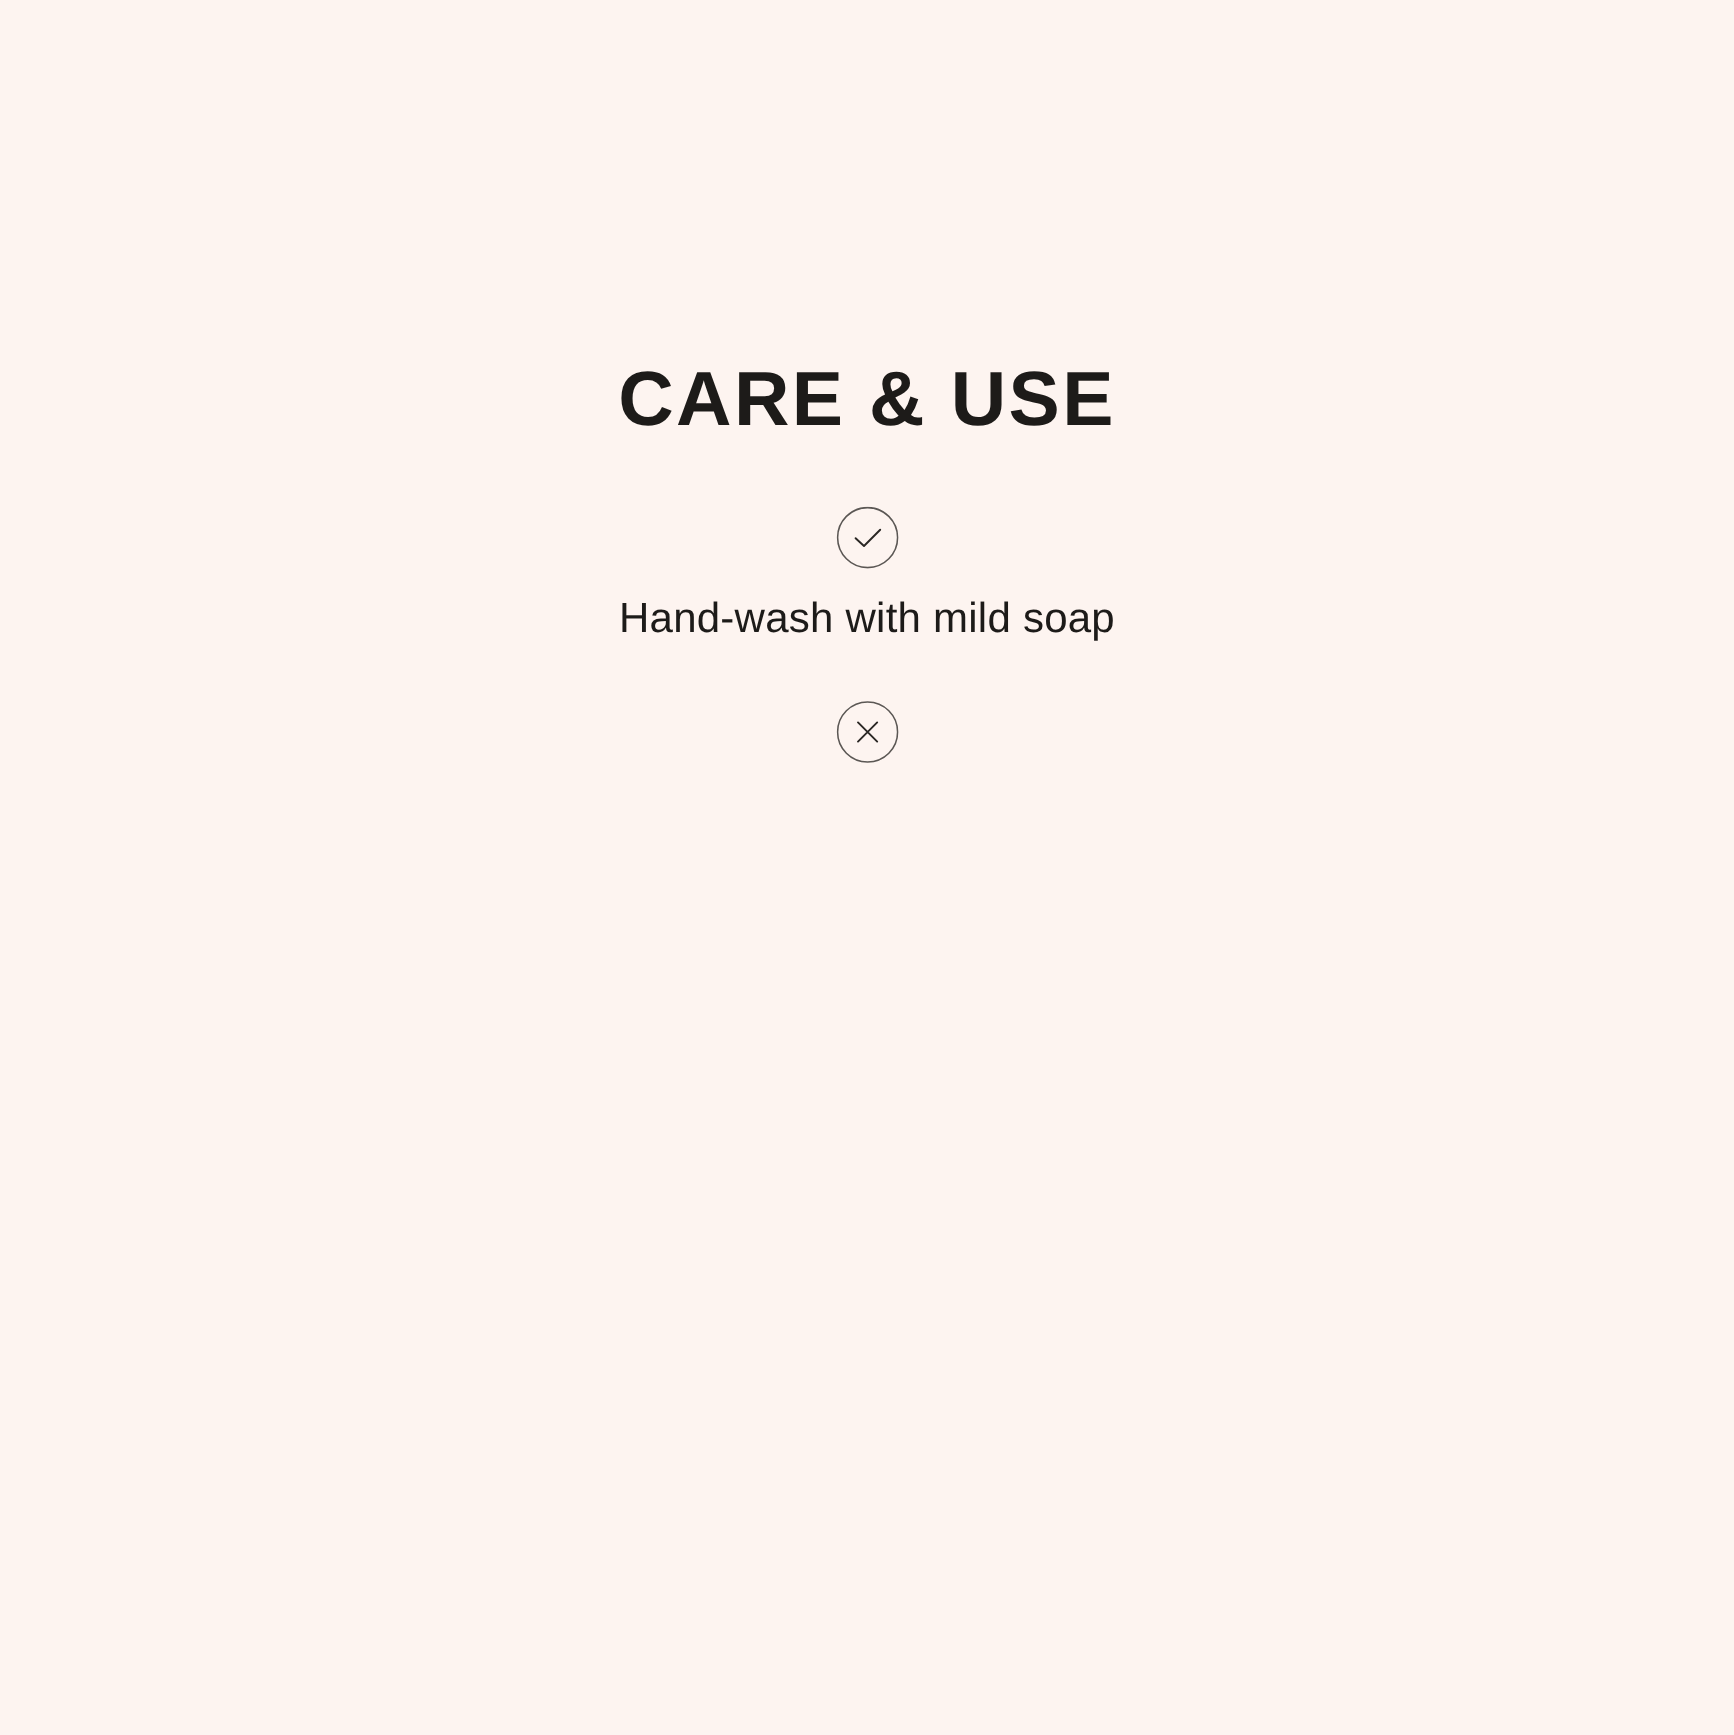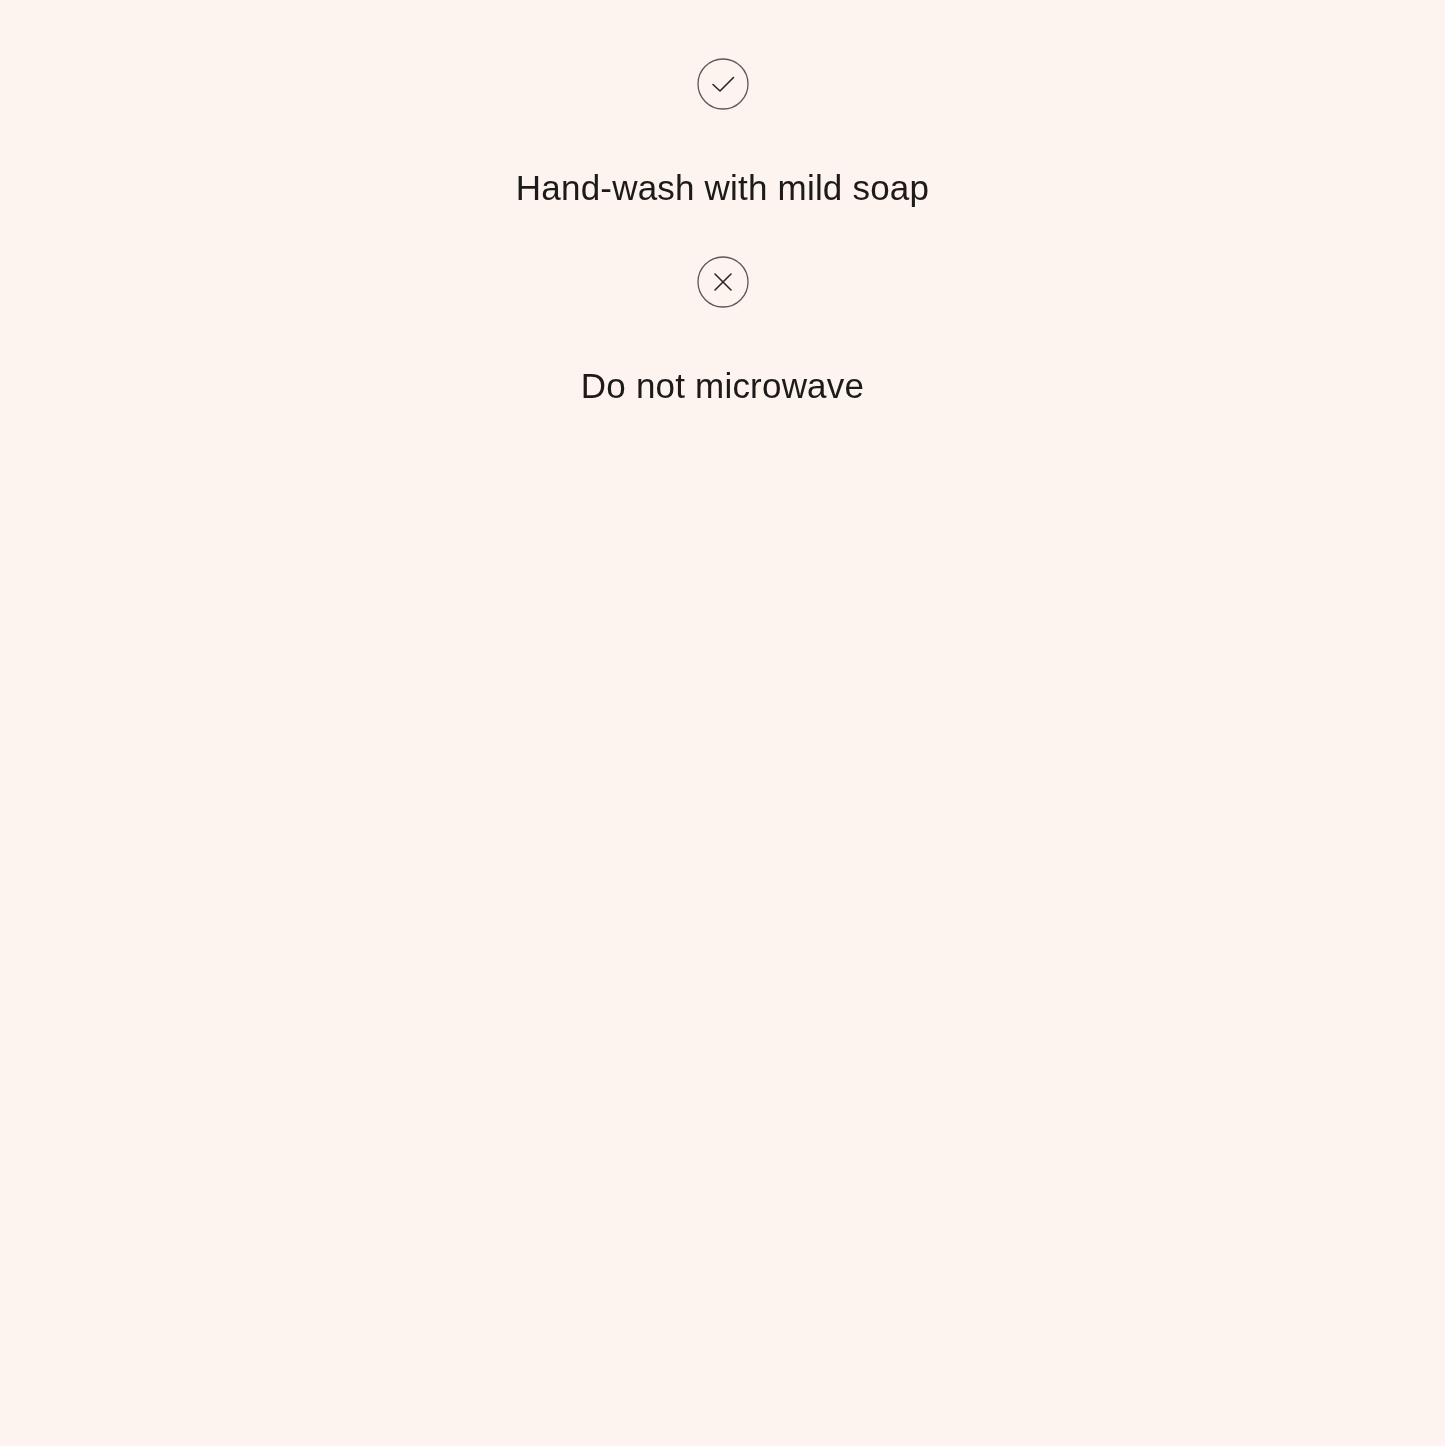--- a/index.html
+++ b/index.html
@@ -38,21 +38,20 @@
     display: flex;
     flex-direction: column;
     align-items: center;
   }
   .care-item {
     display: flex;
     flex-direction: column;
     align-items: center;
     width: 100%;
     margin-bottom: 46px;
-    gap: 36px;
   }
   .icon-circle {
     width: 52px;
     height: 52px;
     display: block;
   }
   .icon-circle svg {
     display: block;
   }
   .item-label {
@@ -63,20 +62,21 @@
     letter-spacing: 0.2px;
     line-height: 1.25;
     font-weight: 400;
   }
 </style>
 </head>
 <body>
 
 <div class="page">
 
+  <div class="title">CARE &amp; USE</div>
 
   <div class="care-list">
 
     <div class="care-item">
       <span class="icon-circle">
         <svg width="52" height="52" viewBox="0 0 52 52">
           <circle cx="26" cy="26" r="25" fill="none" stroke="#5b5754" stroke-width="1.3"></circle>
           <path d="M16 26.5 L23 33 L36.5 19.5" fill="none" stroke="#2a2724" stroke-width="1.6" stroke-linecap="round" stroke-linejoin="round"></path>
         </svg>
       </span>
@@ -84,18 +84,17 @@
     </div>
 
 
     <div class="care-item">
       <span class="icon-circle">
         <svg width="52" height="52" viewBox="0 0 52 52">
           <circle cx="26" cy="26" r="25" fill="none" stroke="#5b5754" stroke-width="1.3"></circle>
           <path d="M18 18 L34 34 M34 18 L18 34" fill="none" stroke="#2a2724" stroke-width="1.6" stroke-linecap="round"></path>
         </svg>
       </span>
-      <div class="item-label">Do not microwave</div>
     </div>
 
 
   </div>
 </div>
 
 </body></html>

